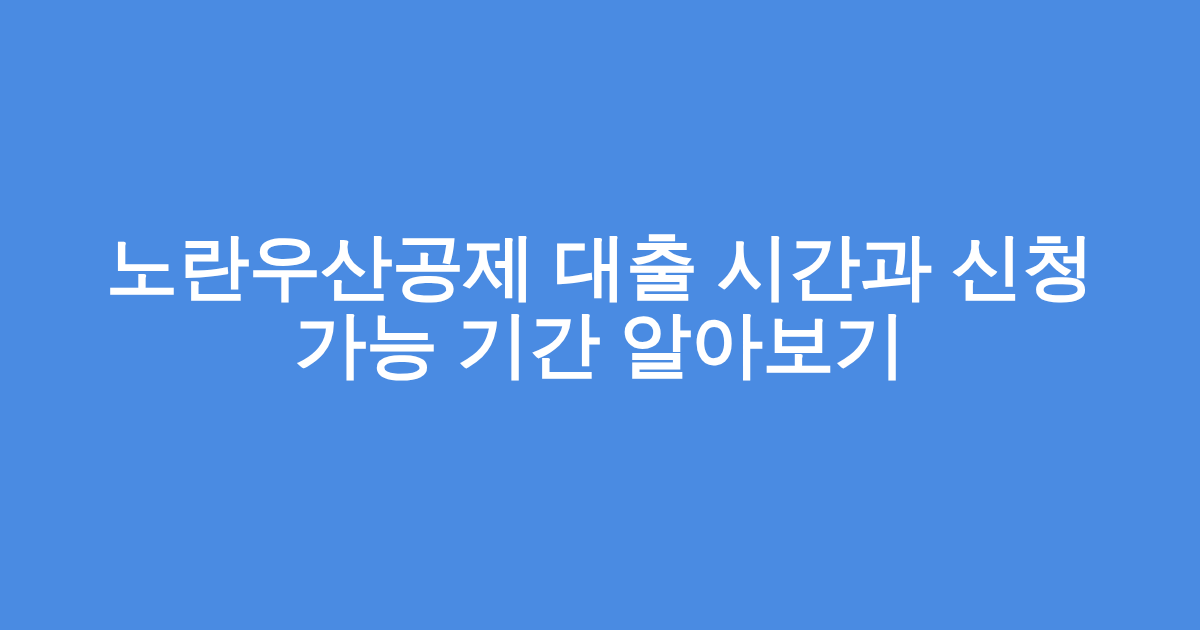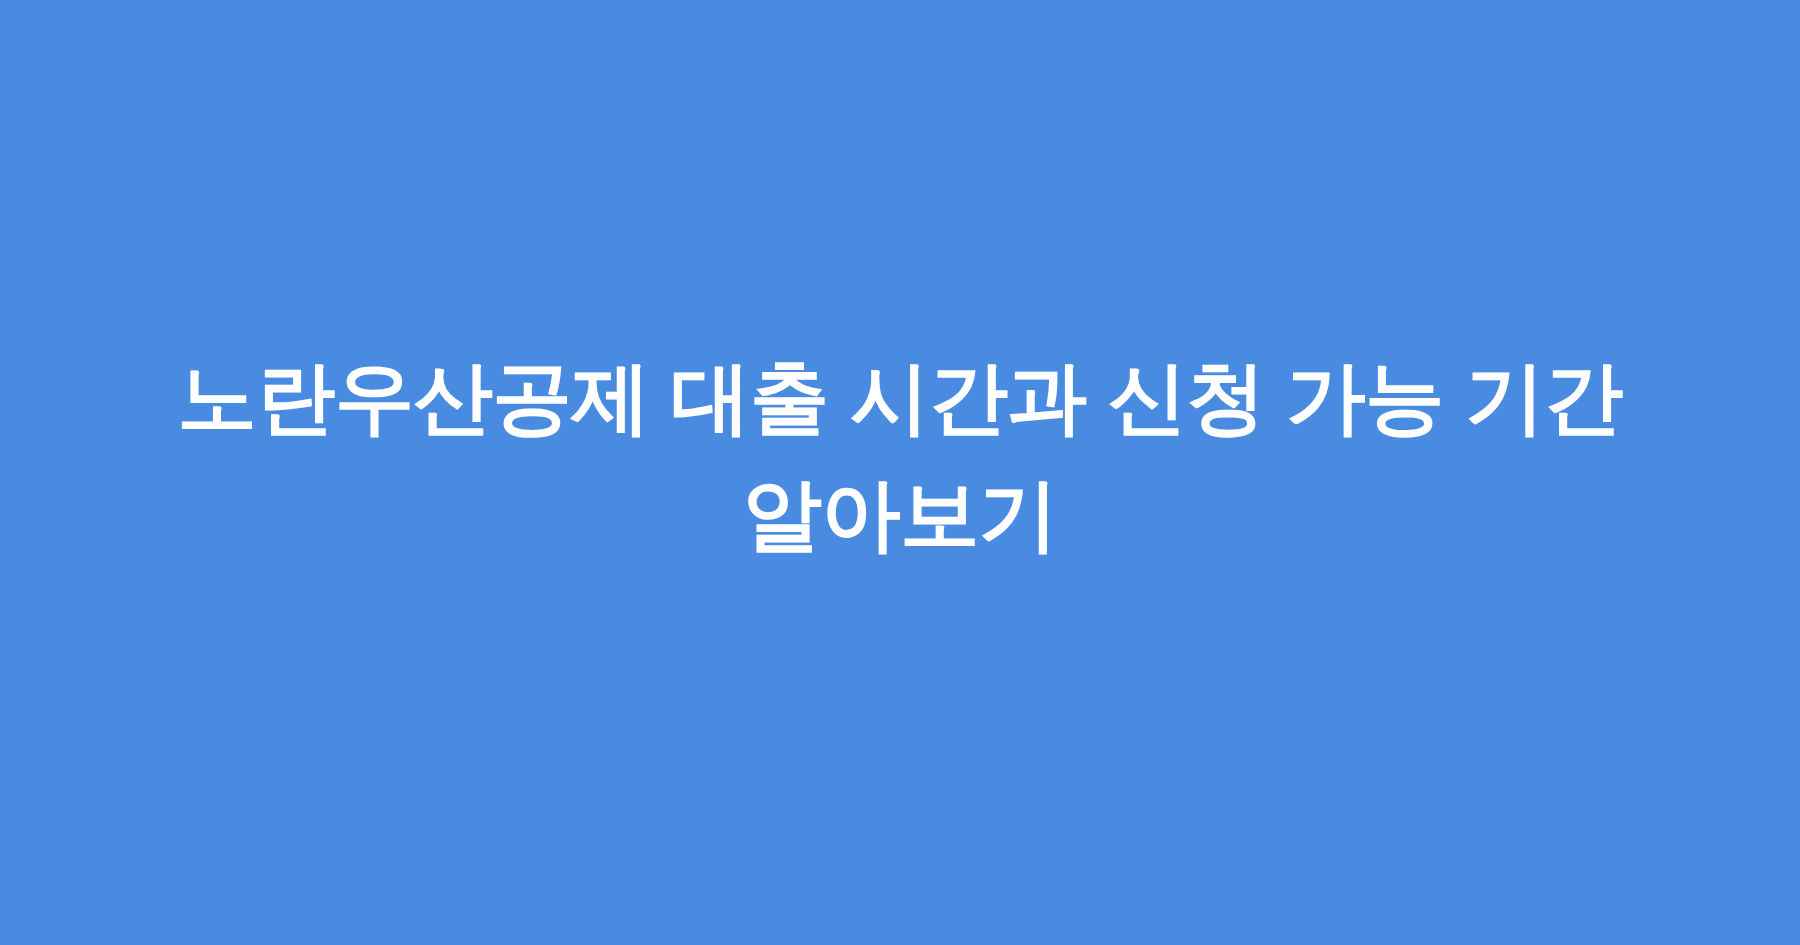--- a/index.html
+++ b/index.html
@@ -48,15 +48,15 @@
     text-align: center;
     word-break: keep-all;
     white-space: pre-line;
   }
 </style>
 </head>
 <body>
 
 <div class="og-card" style="background: rgb(74, 139, 226);">
   <div class="title-block">
-    <h1 class="og-title" style="color: rgb(255, 255, 255); font-size: 53px; line-height: 78px; font-weight: 700; text-align: center;">노란우산공제 대출 시간과 신청 가능 기간 알아보기</h1>
+    <h1 class="og-title" style="color: rgb(255, 255, 255); font-size: 72px; line-height: 78px; font-weight: 700; text-align: center;">노란우산공제 대출 시간과 신청 가능 기간 알아보기</h1>
   </div>
 </div>
 
 </body></html>

